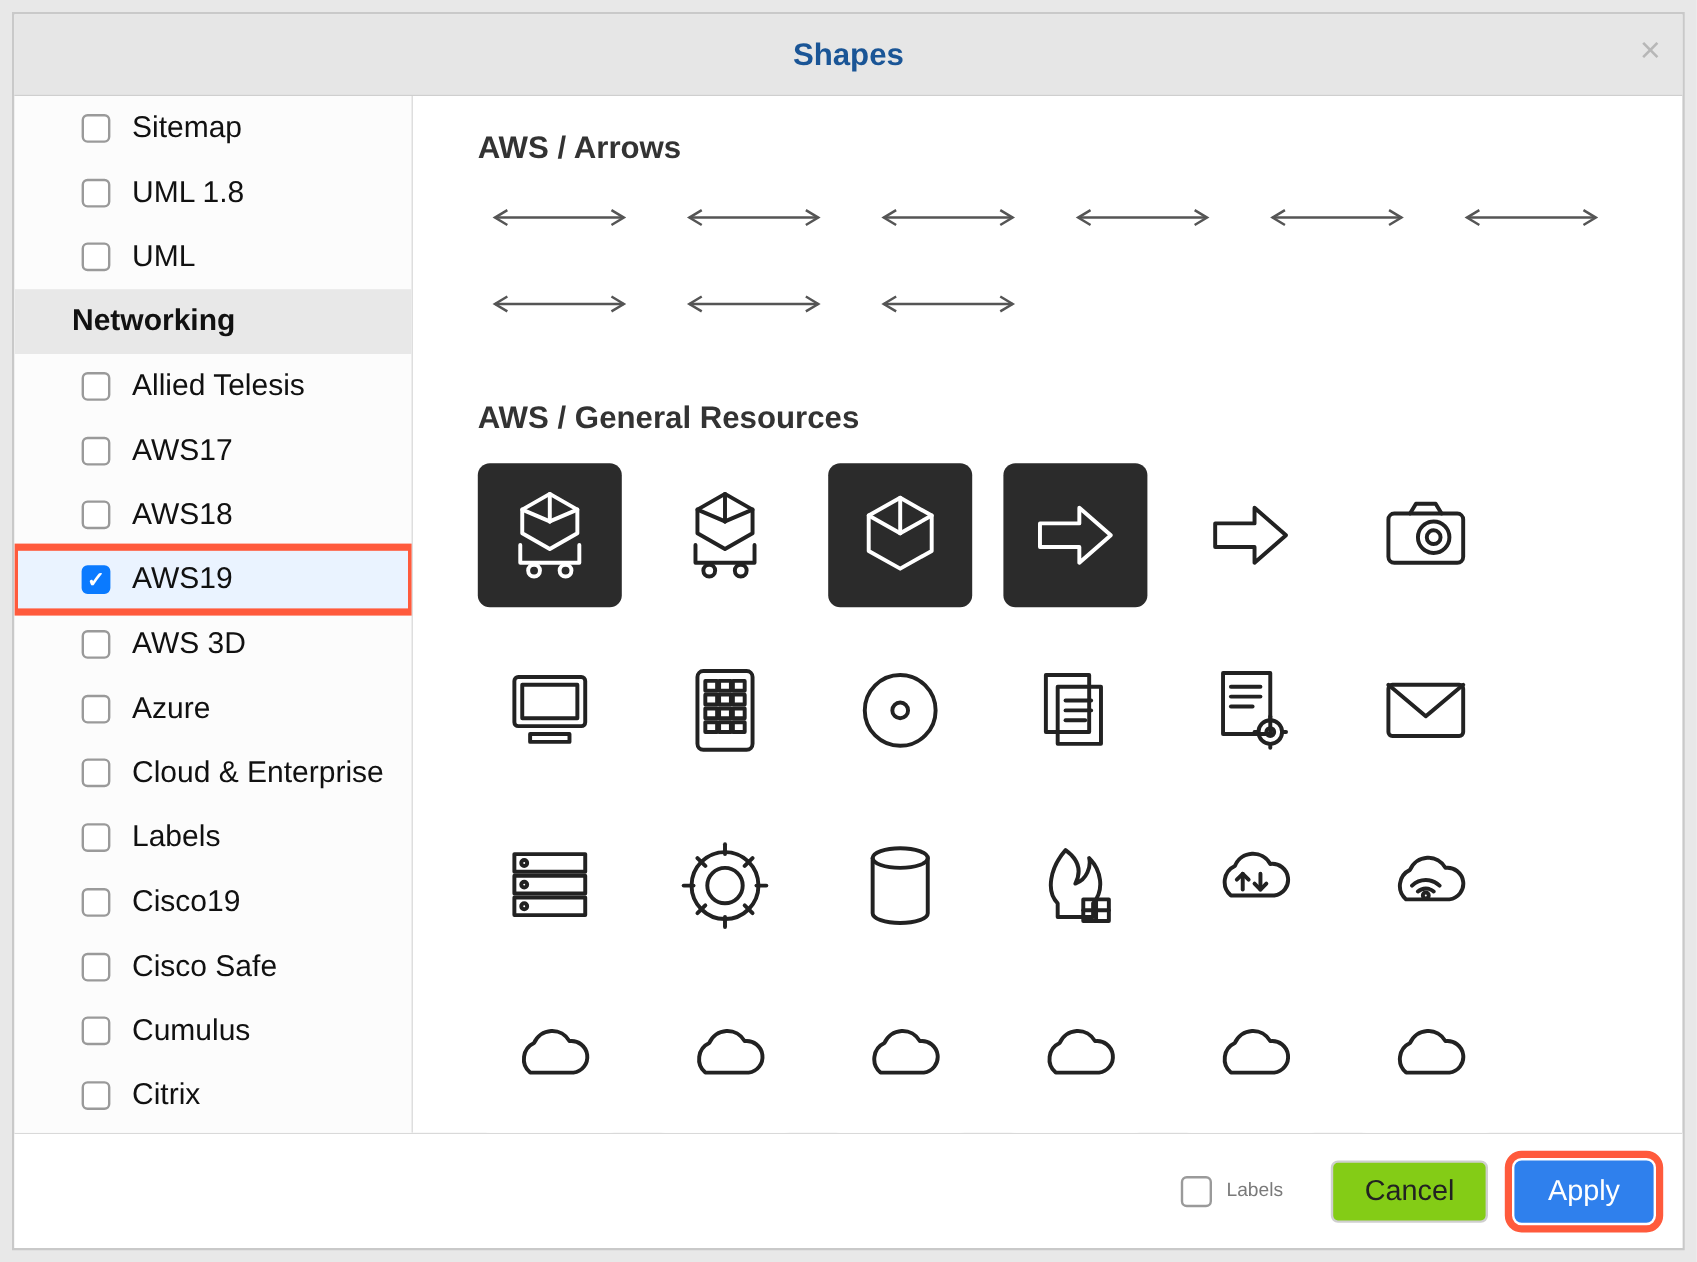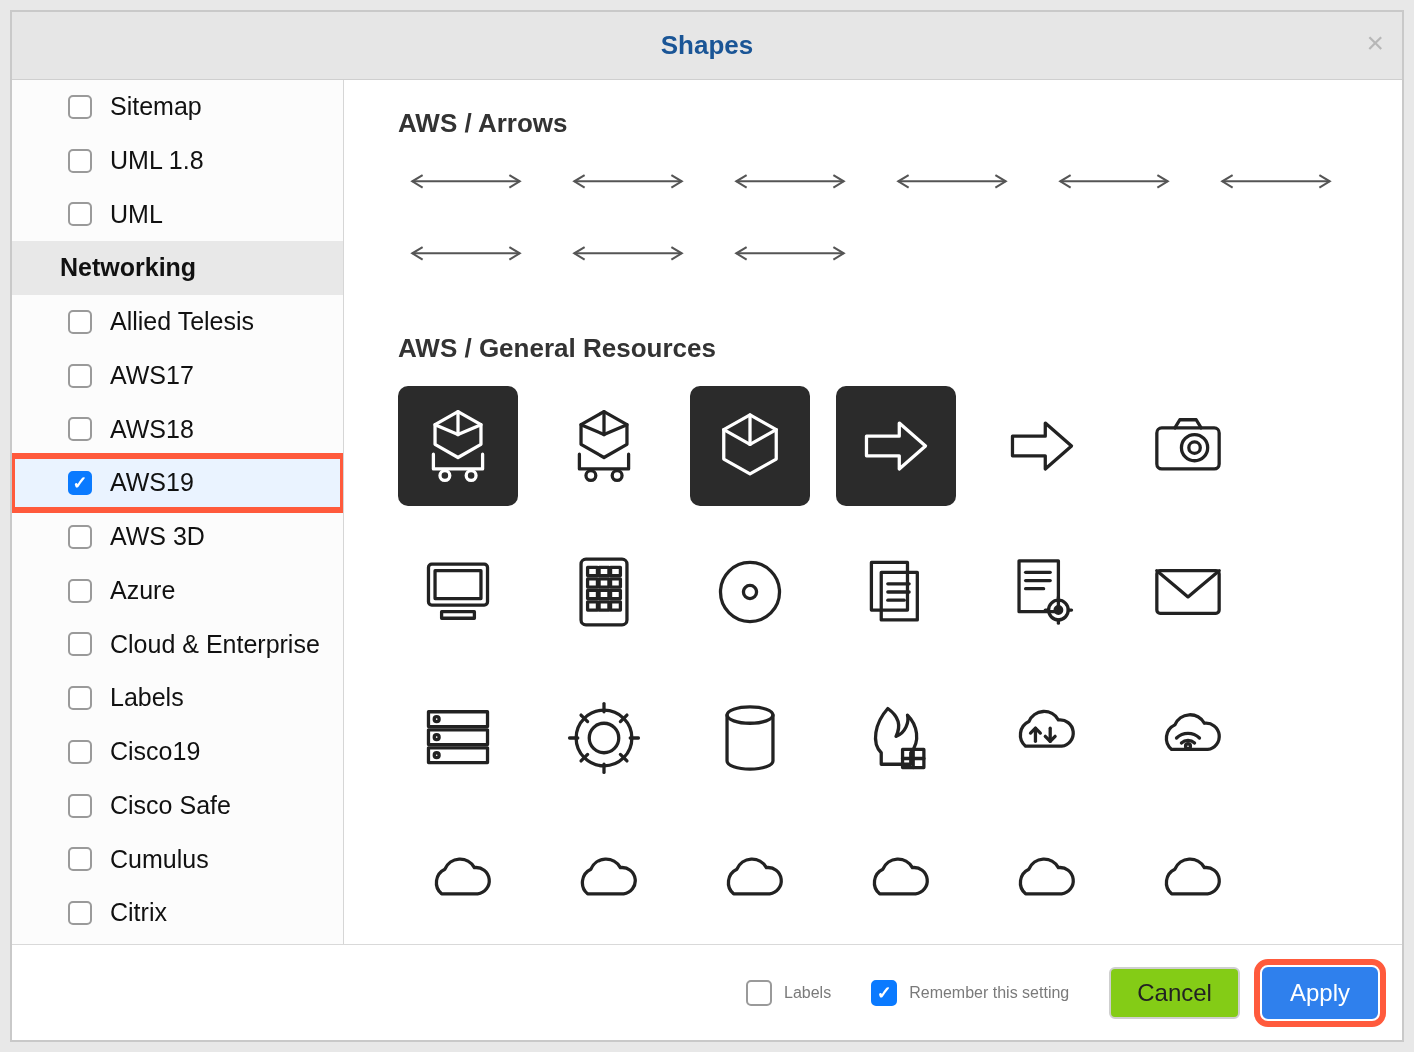--- a/index.html
+++ b/index.html
@@ -571,20 +571,16 @@
 
     </div>
   </div>
 
   <div class="footer">
     <div class="spacer"></div>
     <div class="opt">
       <span id="cb-labels" class="cb2"></span>
       <span>Labels</span>
     </div>
-    <div class="opt">
-      <span id="cb-remember" class="cb2 checked"></span>
-      <span>Remember this setting</span>
-    </div>
     <div class="btn">Cancel</div>
     <div id="apply-btn" class="btn primary highlight">Apply</div>
   </div>
 </div>
 
 </body></html>

